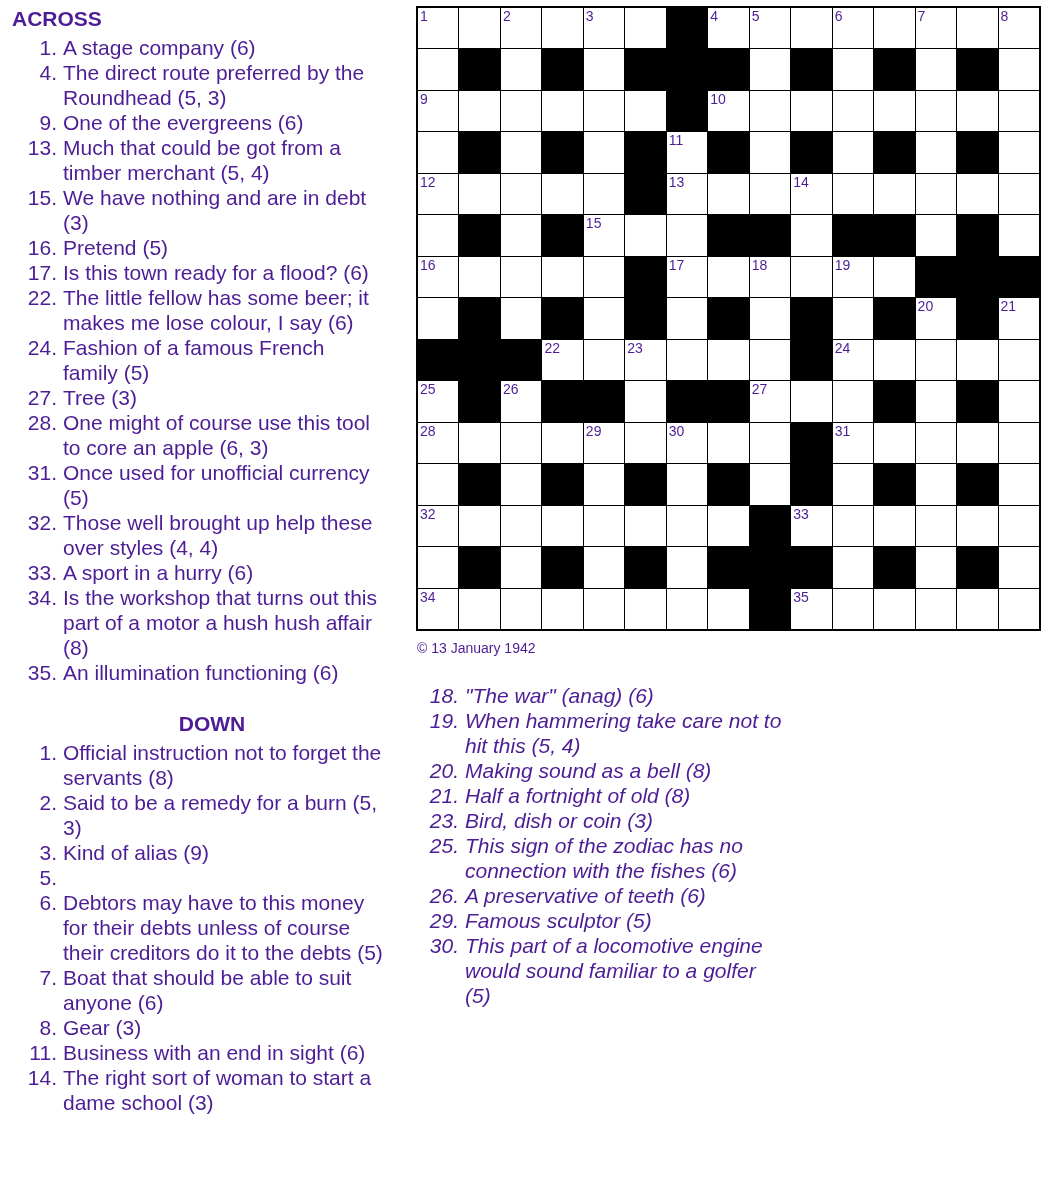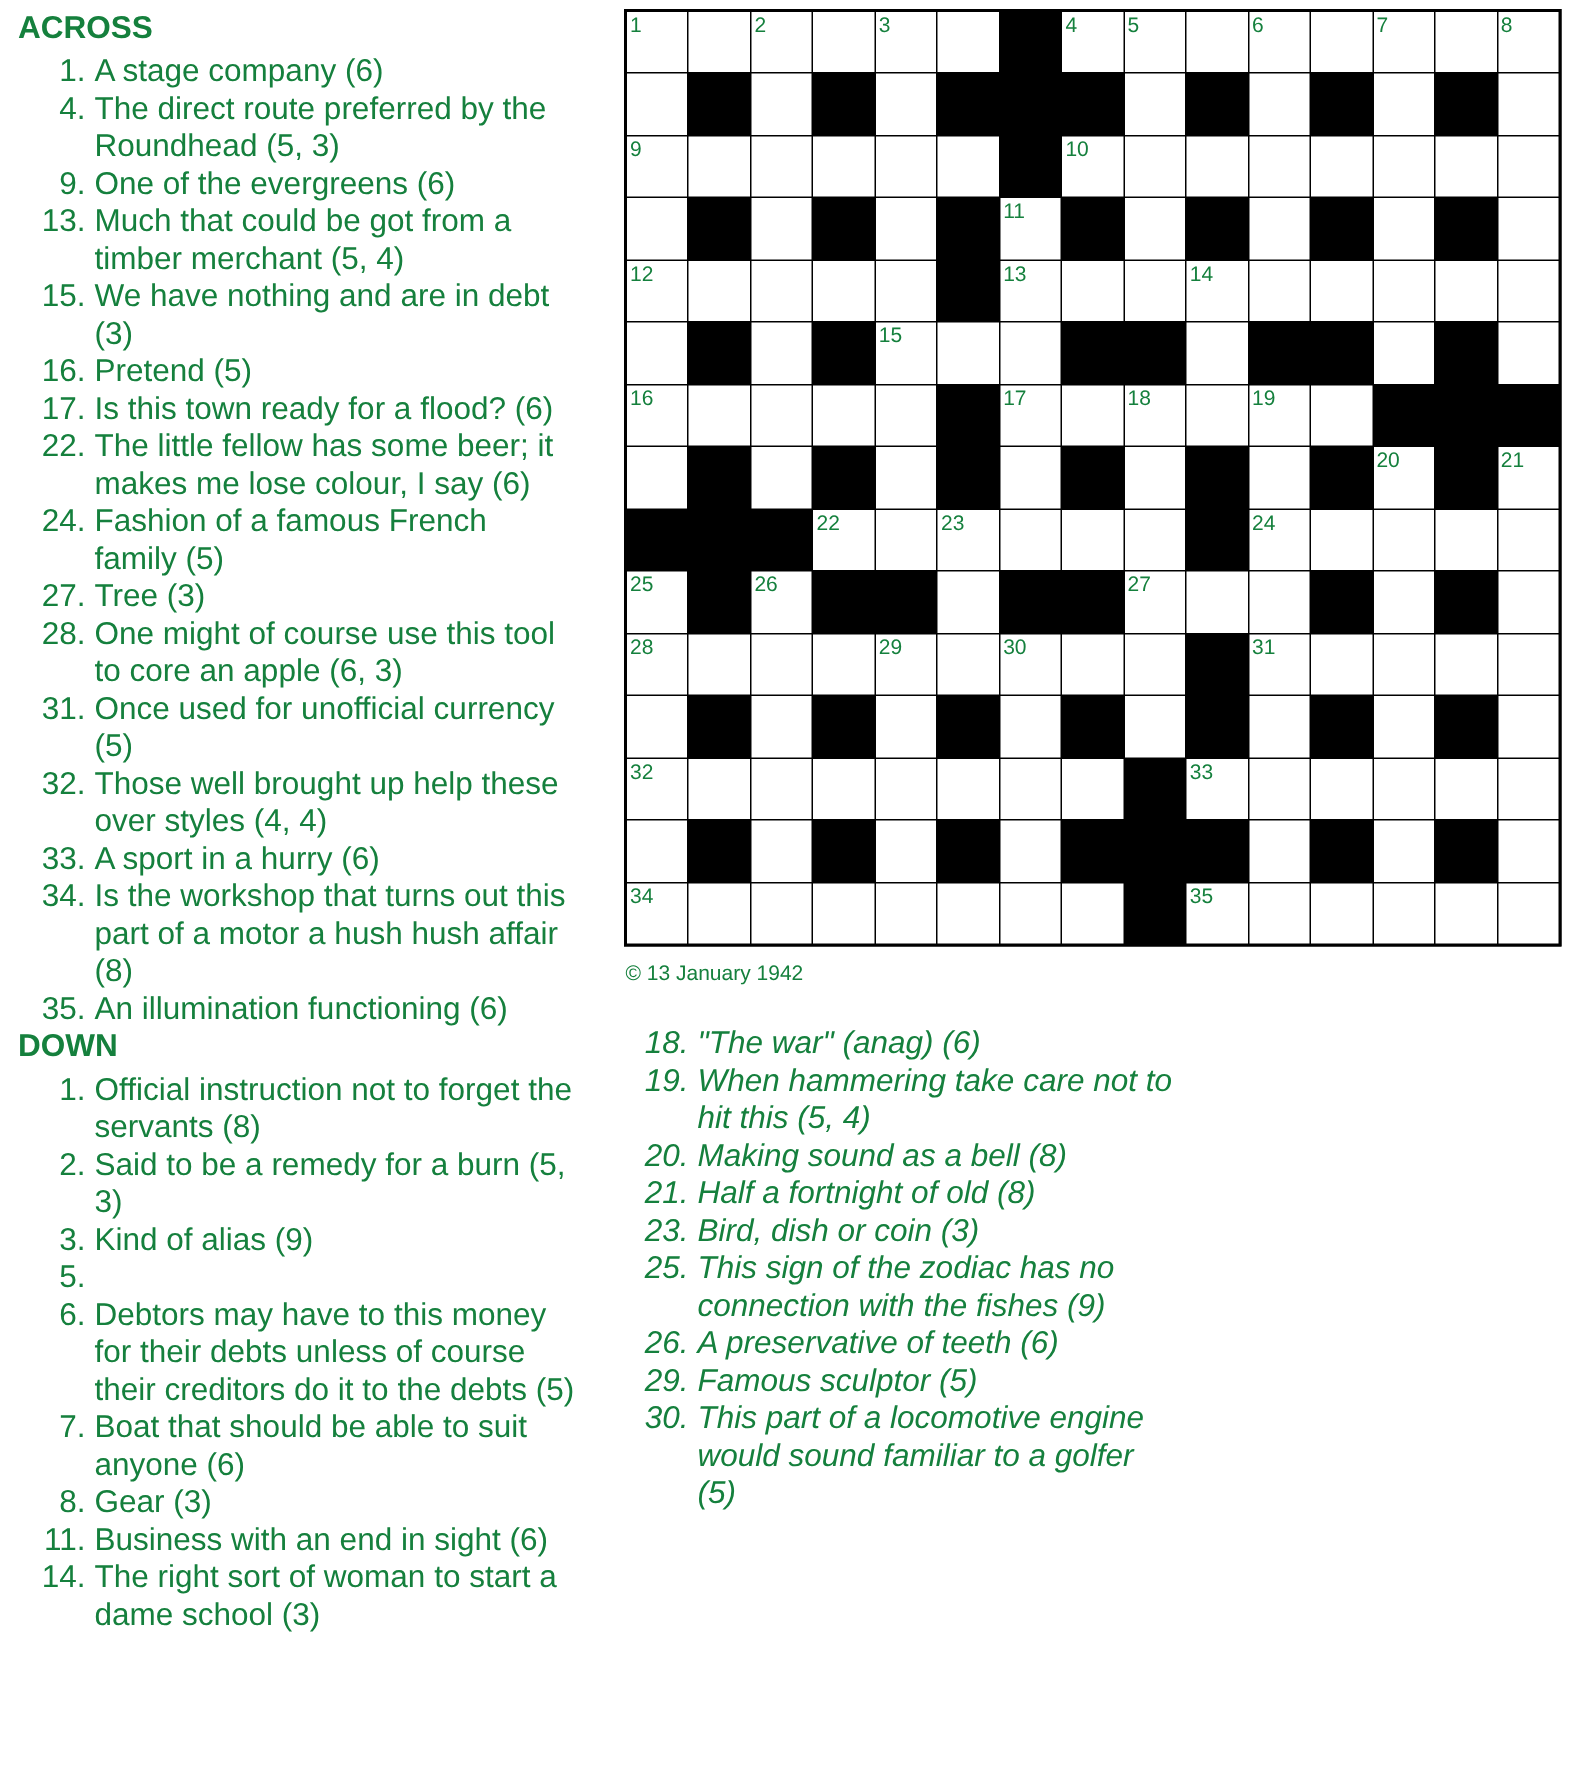--- a/index.html
+++ b/index.html
@@ -1,25 +1,25 @@
 <!DOCTYPE html>
 <html><head>
 <meta charset="utf-8">
 <style>
   html,body{margin:0;padding:0;background:#fff;}
   .page{position:relative;width:1050px;height:1180px;background:#fff;
-        font-family:"Liberation Sans",sans-serif;color:#15803d;overflow:hidden;}
+        font-family:"Liberation Sans",sans-serif;color:#4c1d95;overflow:hidden;}
 
   
   .clue-col{position:absolute;width:400px;}
   #across-col{left:12px;top:6px;}
   #cont-col{left:414px;top:679px;font-style:italic;}
   .sec-head{font-size:21px;font-weight:bold;line-height:25px;margin:0;}
   .clue-list{margin-top:4px;}
-  #down-head{}
+  #down-head{margin-top:26px;text-align:center;}
   .clue{display:flex;font-size:21px;line-height:25px;}
   .cnum{flex:0 0 45px;text-align:right;margin-right:6px;white-space:nowrap;}
   .ctext{white-space:pre-line;max-width:345px;}
 
   
   .grid{position:absolute;left:416px;top:6px;width:621px;height:621px;
         display:grid;grid-template-columns:repeat(15,1fr);grid-template-rows:repeat(15,1fr);
         gap:1px;background:#000;border:2px solid #000;}
   .cell{background:#fff;position:relative;}
   .cell.black{background:#000;}
@@ -475,21 +475,21 @@
           <span class="cnum">21.</span>
           <span class="ctext">Half a fortnight of old (8)</span>
         </div>
         <div class="clue">
           <span class="cnum">23.</span>
           <span class="ctext">Bird, dish or coin (3)</span>
         </div>
         <div class="clue">
           <span class="cnum">25.</span>
           <span class="ctext">This sign of the zodiac has no
-connection with the fishes (9)</span>
+connection with the fishes (6)</span>
         </div>
         <div class="clue">
           <span class="cnum">26.</span>
           <span class="ctext">A preservative of teeth (6)</span>
         </div>
         <div class="clue">
           <span class="cnum">29.</span>
           <span class="ctext">Famous sculptor (5)</span>
         </div>
         <div class="clue">

